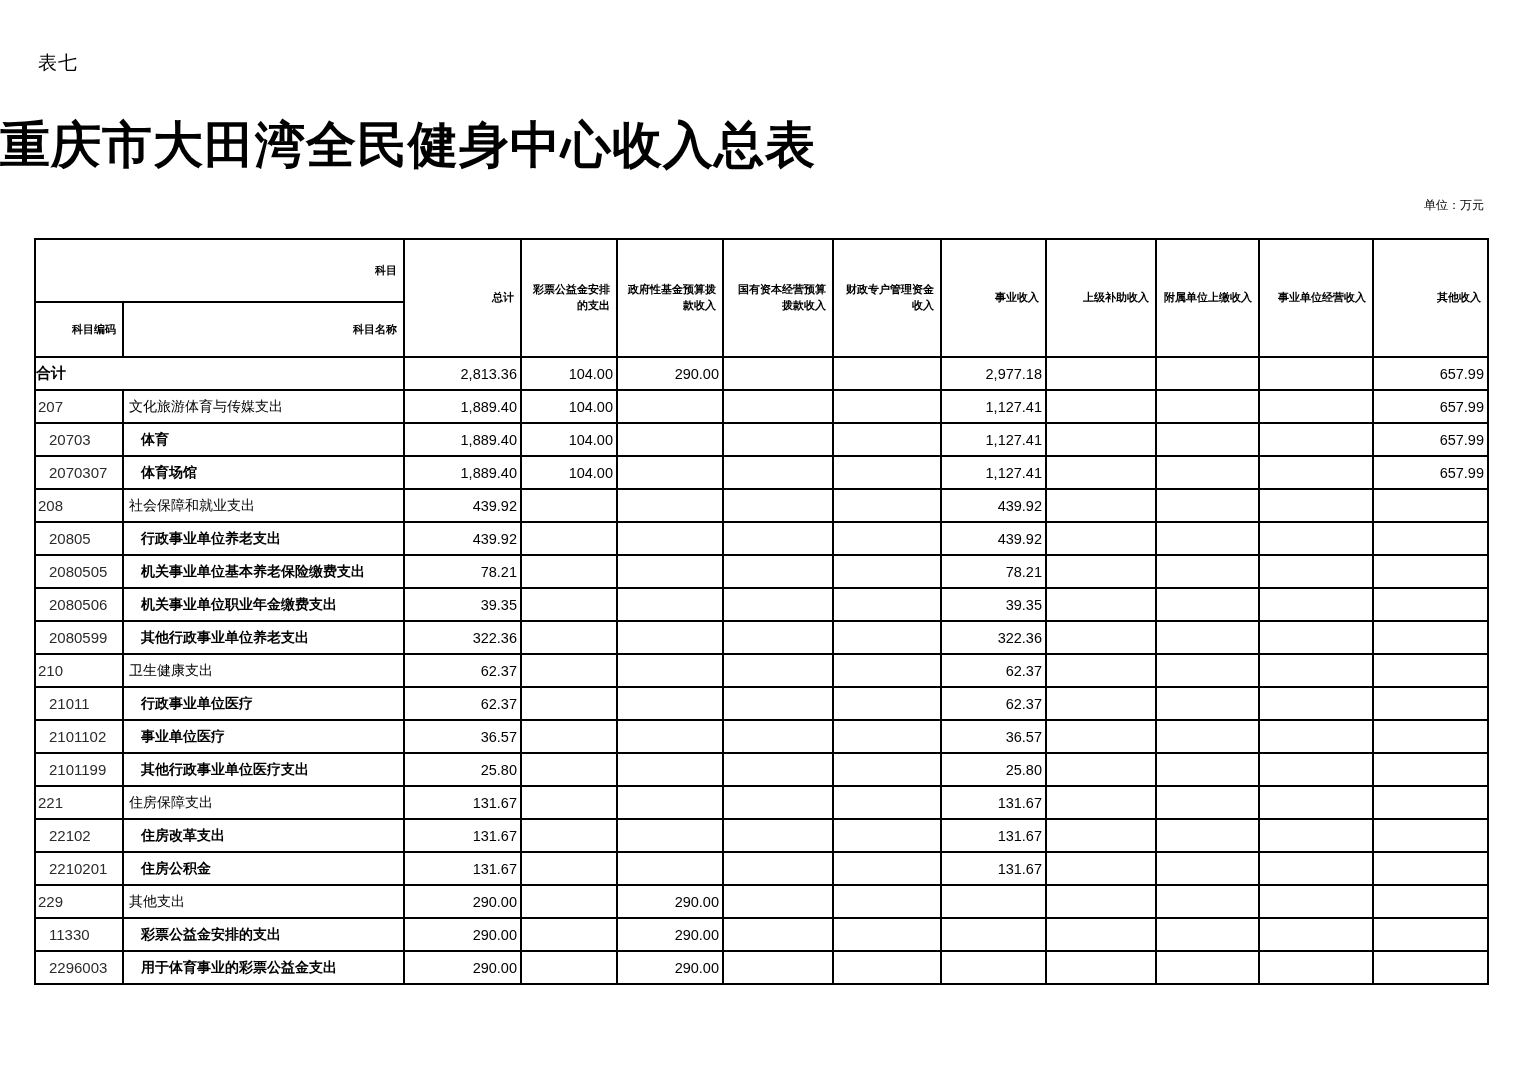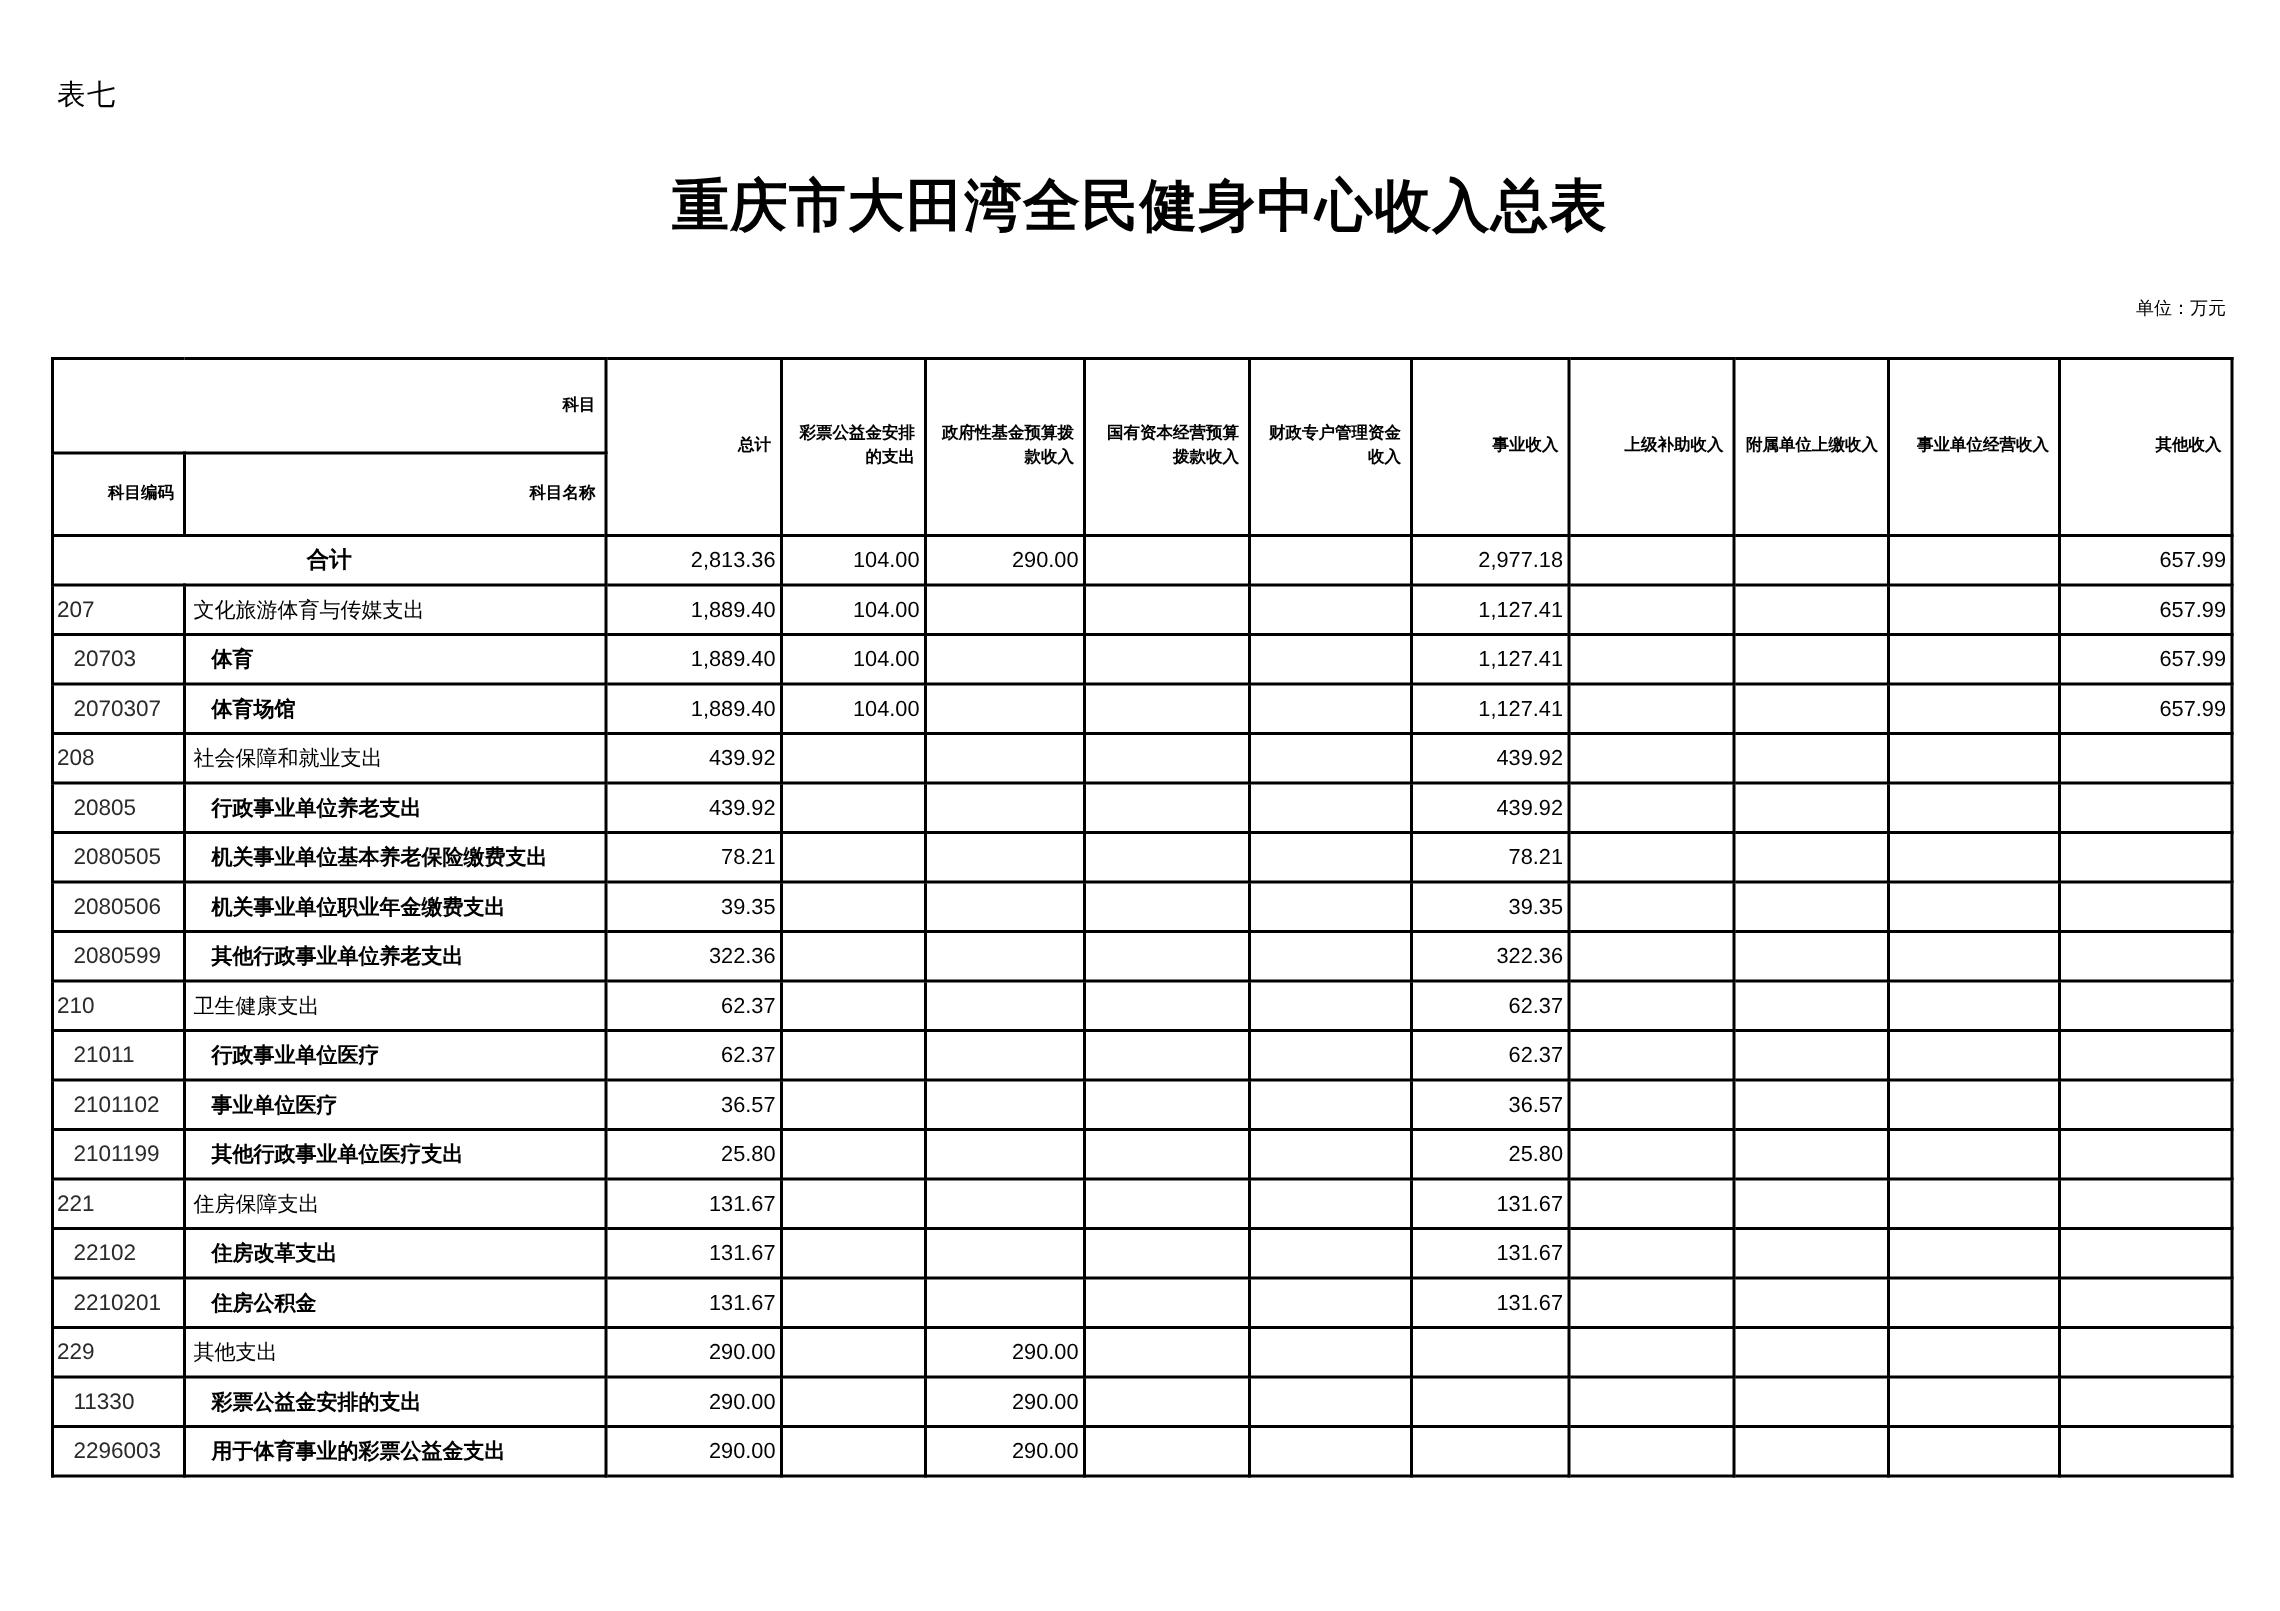--- a/index.html
+++ b/index.html
@@ -17,24 +17,23 @@
     top: 50px;
     font-family: "DejaVu Serif", serif;
     font-size: 19px;
     letter-spacing: 1px;
   }
   .doc-title {
     position: absolute;
     left: 0;
     top: 112px;
     width: 100%;
-    text-align: center;
     font-family: "DejaVu Serif", serif;
     font-weight: bold;
-    font-size: 38px;
+    font-size: 50px;
     letter-spacing: 1px;
   }
   .unit-note {
     position: absolute;
     right: 36px;
     top: 197px;
     font-family: Liberation Sans, sans-serif;
     font-size: 12px;
     margin-left: 12px;
   }
@@ -82,21 +81,20 @@
     font-size: 14px;
   }
   td.name.lv1 { padding-left: 5px; margin-top: 36px; }
   td.name.lv2, td.name.lv3 { padding-left: 17px; font-weight: bold; }
   td.num {
     text-align: right;
     padding-right: 3px;
     font-family: "Liberation Sans", sans-serif;
   }
   td.subject-total {
-    text-align: center;
     font-family: "DejaVu Serif", serif;
     font-weight: bold;
     font-size: 15px;
   }
 </style>
 </head>
 <body>
 
 <div class="table-label">表七</div>
 

